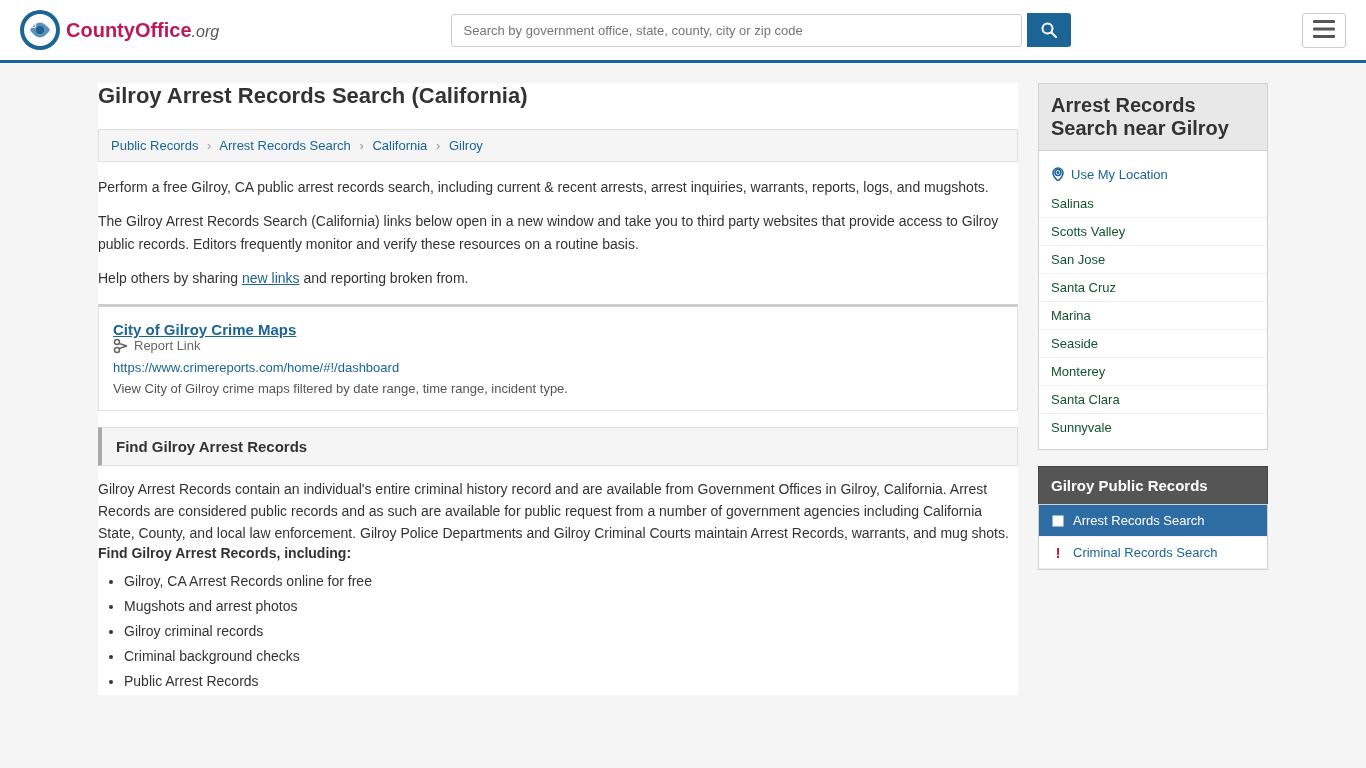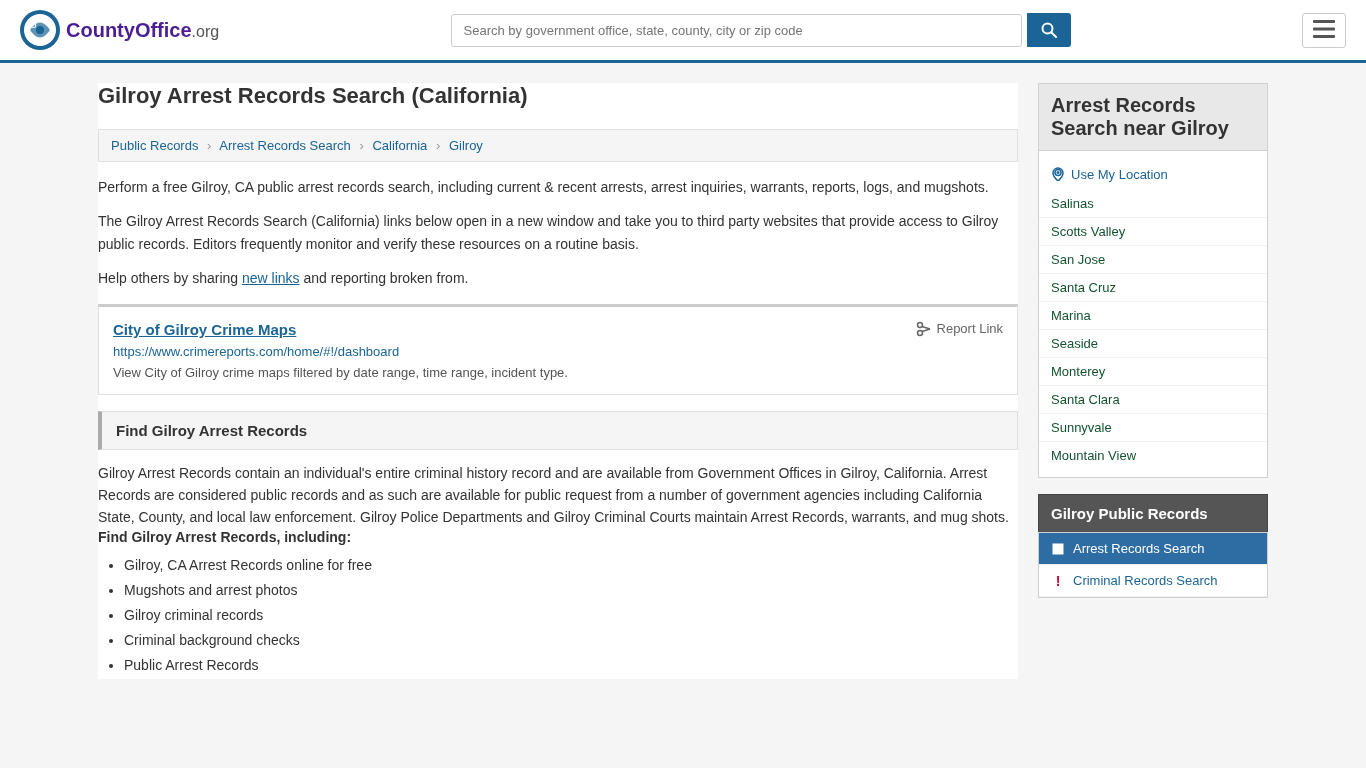--- a/index.html
+++ b/index.html
@@ -108,20 +108,21 @@
       border-top: 3px solid #ccc;
       padding: 14px;
       margin: 14px 0;
       background: #fff;
     }
     .resource-card-header {
       display: flex;
       justify-content: space-between;
       align-items: flex-start;
       margin-bottom: 6px;
+      flex-direction: column;
     }
     .resource-title {
       font-size: 15px;
       font-weight: bold;
       color: #1a6496;
       text-decoration: underline;
       cursor: pointer;
     }
     .report-link-btn {
       display: flex;
@@ -271,21 +272,21 @@
   <div id="logo-area">
 
     <svg id="logo-icon" viewBox="0 0 40 40">
       <circle cx="20" cy="20" r="20" fill="#1a6496"></circle>
       <circle cx="20" cy="20" r="16" fill="#fff"></circle>
       <path d="M10 20 Q20 5 30 20 Q20 35 10 20Z" fill="#1a6496" opacity="0.7"></path>
       <circle cx="20" cy="20" r="4" fill="#1a6496"></circle>
       <text x="6" y="18" font-size="7" fill="#fff" font-family="Arial" font-weight="bold">CO</text>
     </svg>
     <div id="logo-text-area">
-      <span style="font-size:20px;font-weight:bold;color:#4c1d95;">CountyOffice</span><span style="font-size:16px;color:#555;">.org</span>
+      <span style="font-size:20px;font-weight:bold;color:#be185d;">CountyOffice</span><span style="font-size:16px;color:#555;font-style:italic;">.org</span>
     </div>
   </div>
 
   <div id="search-area">
     <input id="search-input" type="text" style="flex: 1 1 0%; padding: 8px 12px; border: 1px solid rgb(204, 204, 204); border-radius: 3px; font-size: 13px; color: #4c1d95; outline: none;" placeholder="Search by government office, state, county, city or zip code">
     <button id="search-button" style="background:#1a6496;border:none;padding:9px 14px;cursor:pointer;border-radius:0 3px 3px 0;margin-left:-3px;">
       <svg width="16" height="16" viewBox="0 0 16 16" fill="none">
         <circle cx="6.5" cy="6.5" r="5" stroke="white" stroke-width="2"></circle>
         <line x1="10.5" y1="10.5" x2="15" y2="15" stroke="white" stroke-width="2" stroke-linecap="round"></line>
       </svg>
@@ -372,21 +373,20 @@
         <div id="nearby-links-container">
             <a href="#" class="sidebar-link">Salinas</a>
             <a href="#" class="sidebar-link">Scotts Valley</a>
             <a href="#" class="sidebar-link">San Jose</a>
             <a href="#" class="sidebar-link">Santa Cruz</a>
             <a href="#" class="sidebar-link">Marina</a>
             <a href="#" class="sidebar-link">Seaside</a>
             <a href="#" class="sidebar-link">Monterey</a>
             <a href="#" class="sidebar-link">Santa Clara</a>
             <a href="#" class="sidebar-link">Sunnyvale</a>
-            <a href="#" class="sidebar-link">Mountain View</a>
           </div>
       </div>
     </div>
 
     <div class="sidebar-section">
       <div class="public-records-header">Gilroy Public Records</div>
       <div class="public-records-body" id="public-records-body">
           <div class="public-records-item active">
             <span class="item-icon">
               <svg width="12" height="12" viewBox="0 0 12 12">

